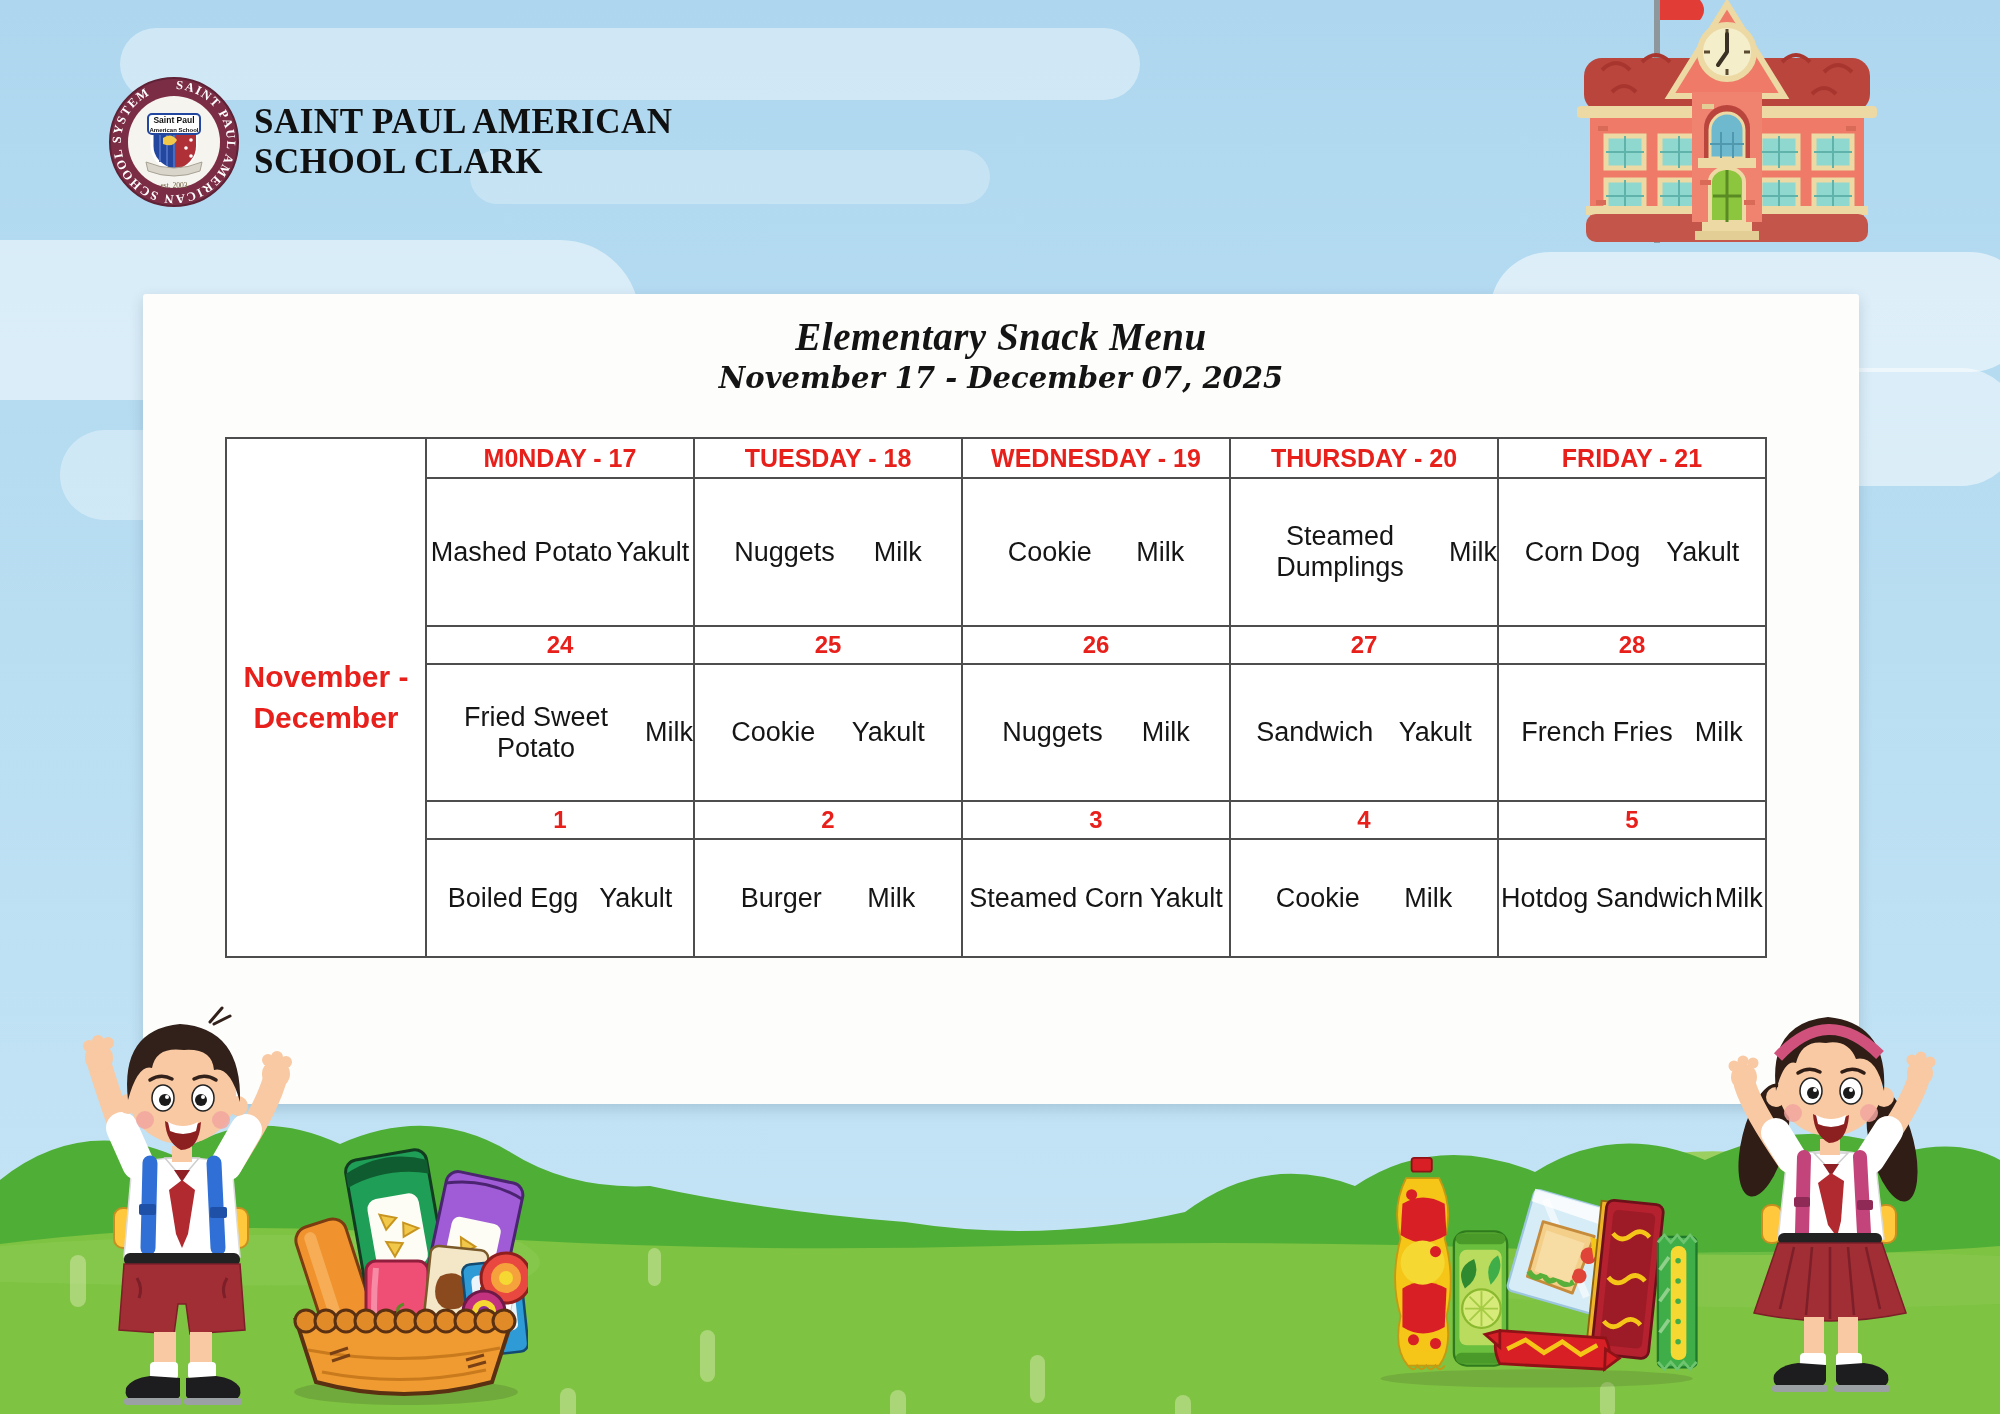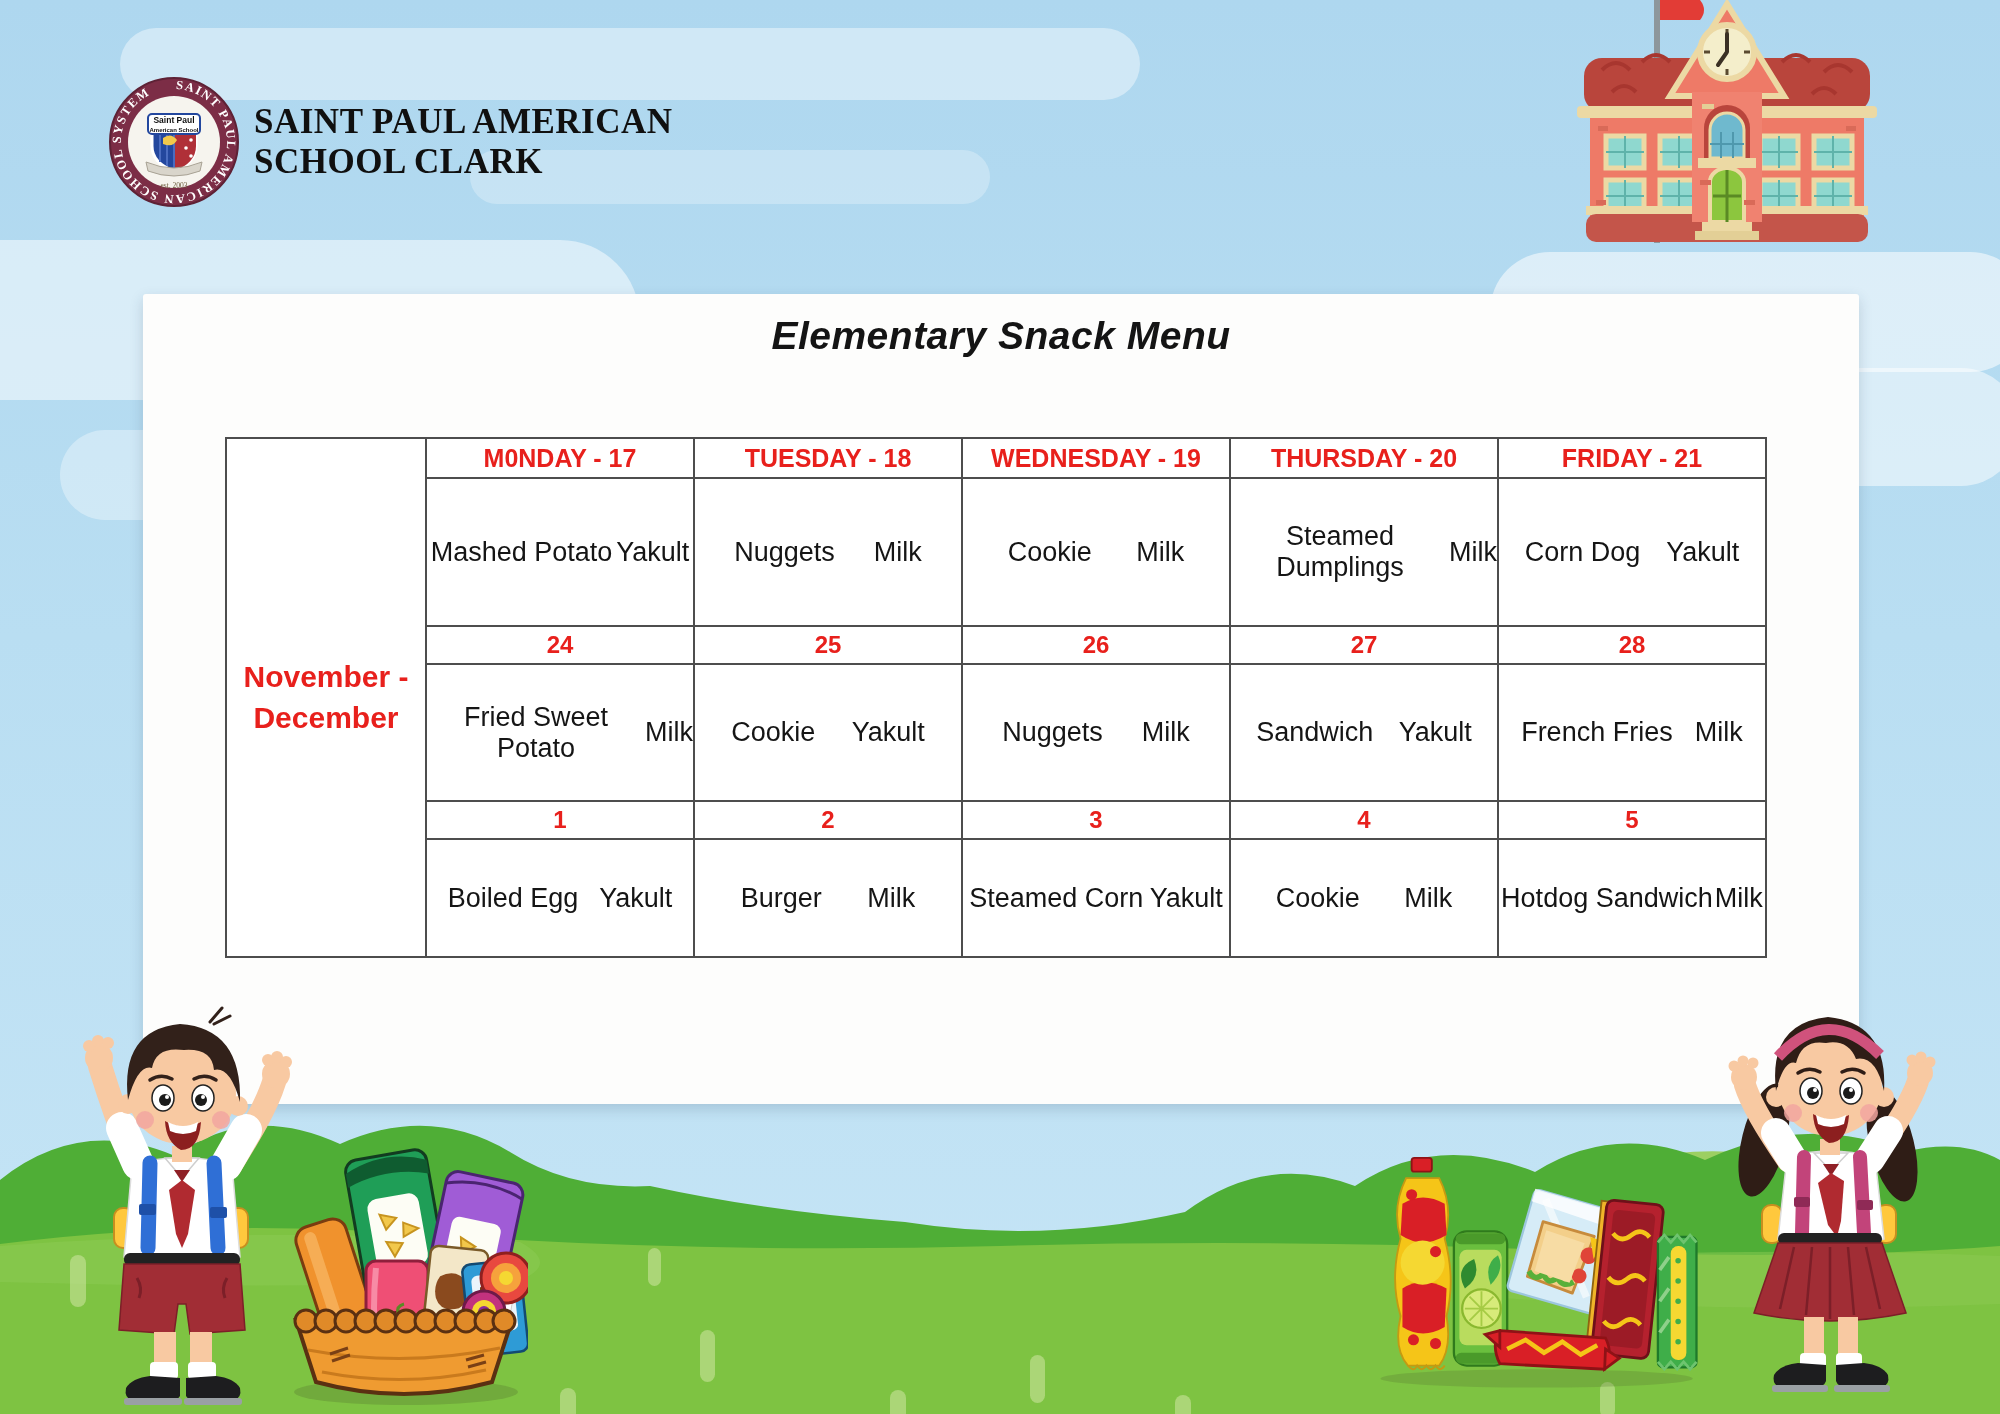--- a/index.html
+++ b/index.html
@@ -14,21 +14,21 @@
   .c5{left:1490px;top:252px;width:540px;height:120px;opacity:.55;}
   .c6{left:60px;top:430px;width:420px;height:90px;opacity:.35;}
   
   .landscape{position:absolute;left:0;top:1094px;width:2000px;height:320px;}
   .grass-dash{position:absolute;background:#cfe6a4;opacity:.55;border-radius:8px;}
   
   .school-header{position:absolute;left:108px;top:76px;display:flex;align-items:center;gap:14px;}
   .school-name{font-family:"Liberation Serif",serif;font-weight:bold;color:#101010;font-size:35px;line-height:1.14;letter-spacing:.5px;}
   
   .menu-card{position:absolute;left:143px;top:294px;width:1716px;height:810px;background:#fdfdfc;border-radius:3px;box-shadow:0 5px 14px rgba(40,60,90,.18);}
-  .card-title{margin-top:20px;text-align:center;font-family:Liberation Sans, sans-serif;font-style:italic;font-weight:bold;font-size:39px;color:#141414;letter-spacing:.5px;}
+  .card-title{margin-top:20px;text-align:center;font-family:Liberation Serif, serif;font-style:italic;font-weight:bold;font-size:39px;color:#141414;letter-spacing:.5px;}
   .card-subtitle{margin-top:2px;text-align:center;font-family:"DejaVu Serif",serif;font-style:italic;font-weight:bold;font-size:29px;color:#141414;}
   
   .menu-table{position:absolute;left:82px;top:143px;border-collapse:collapse;table-layout:fixed;width:1542px;}
   .menu-table td{border:2px solid #4d4d4d;padding:0;text-align:center;background:#fff;margin-top:40px;}
   .col-label{width:200px;}
   .col-day{width:268px;}
   .row-header{height:40px;}
   .row-food-1{height:148px;}
   .row-date{height:38px;}
   .row-food-2{height:137px;}
@@ -148,20 +148,21 @@
       <text x="66" y="112" text-anchor="middle" font-size="7.5" font-family="Liberation Serif, serif" fill="#6b5a3a">est. 2003</text>
     </svg>
     <div class="school-name">
       <div>SAINT PAUL AMERICAN</div>
       <div>SCHOOL CLARK</div>
     </div>
   </div>
 
   <div class="menu-card">
     <div class="card-title">Elementary Snack Menu</div>
+    <div class="card-subtitle">November 17 - December 07, 2025</div>
 
     <table class="menu-table">
       <colgroup>
         <col class="col-label">
           <col class="col-day">
           <col class="col-day">
           <col class="col-day">
           <col class="col-day">
           <col class="col-day">
       </colgroup>

